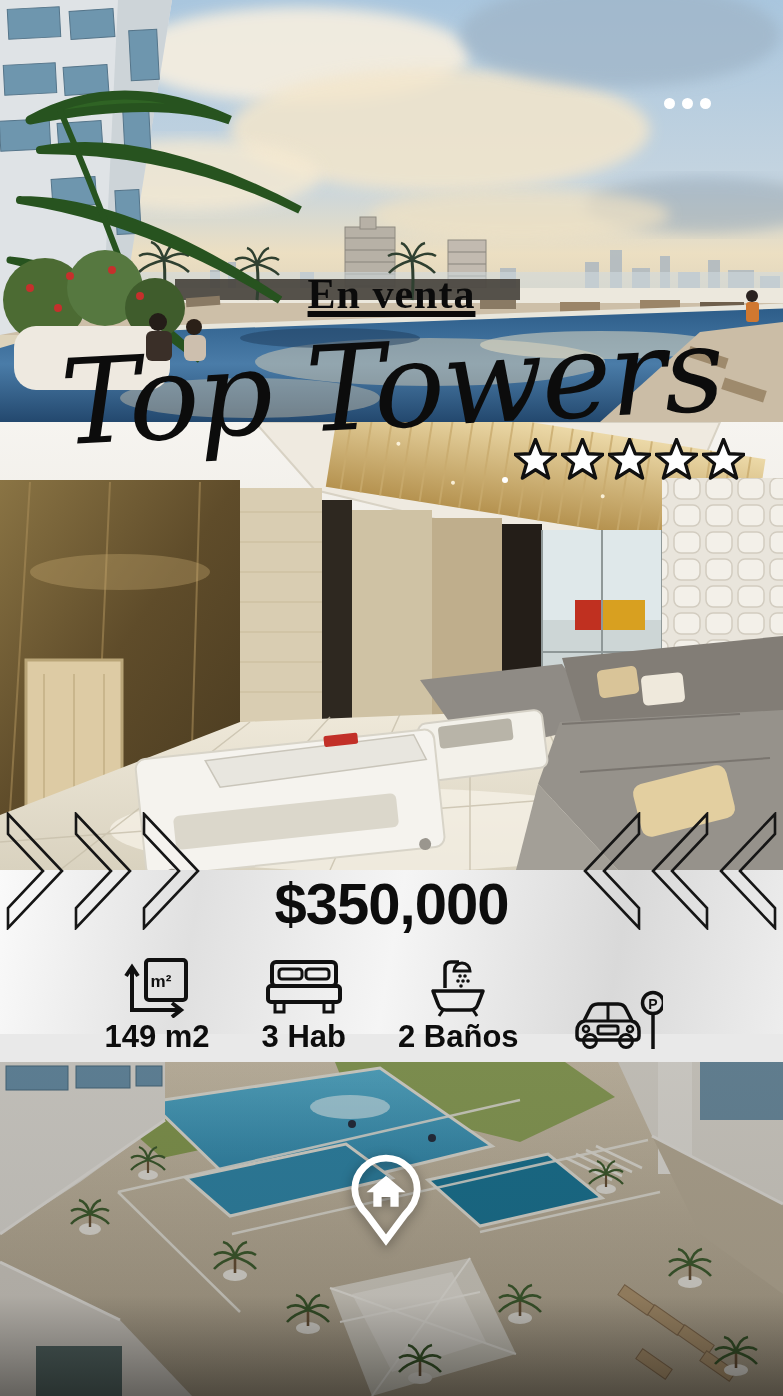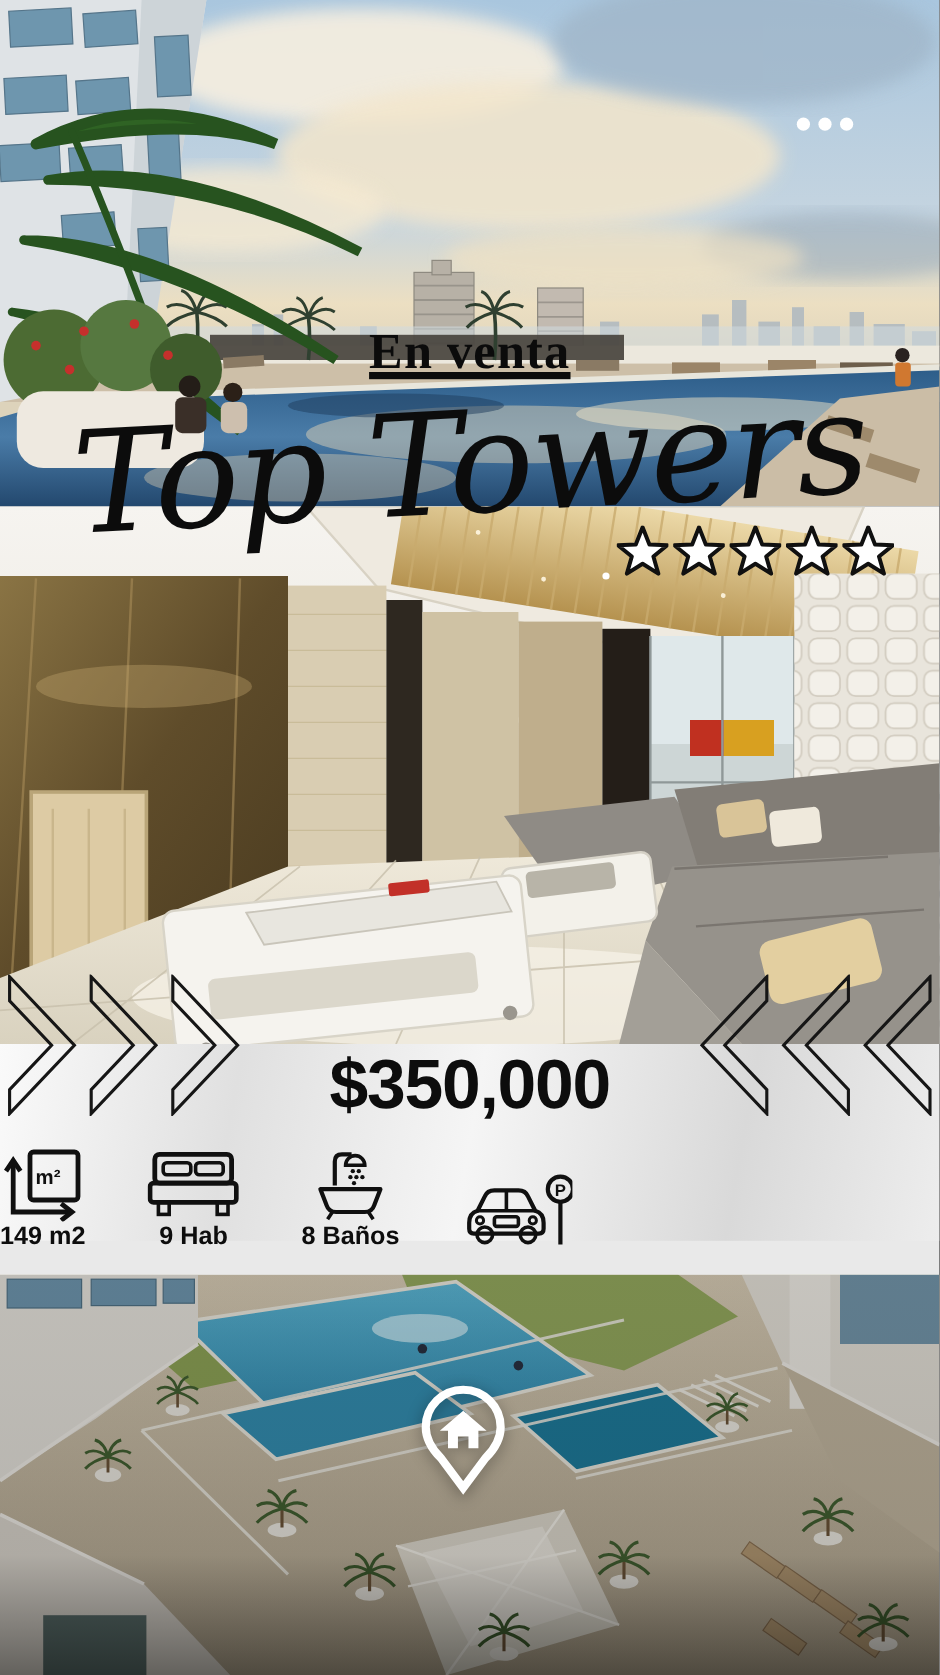--- a/index.html
+++ b/index.html
@@ -24,25 +24,25 @@
       font-family:"DejaVu Serif",serif;font-style:italic;font-size:118px;line-height:1.1;
       color:#0c0c0c;transform:rotate(-3deg);letter-spacing:-2px;white-space:nowrap;}
 
   .stars{position:absolute;left:514px;top:438px;display:flex;gap:4px;}
 
   
   .band{position:absolute;left:0;top:870px;width:783px;height:164px;
       background:linear-gradient(100deg,#fafafa 0%,#e0e0e0 25%,#f5f5f5 50%,#d9d9d9 78%,#ededed 100%);}
   .price{position:absolute;left:0;right:0;top:0;text-align:center;font-size:58px;font-weight:800;
       color:#0d0d0d;letter-spacing:-1px;}
-  .features{position:absolute;left:0;right:16px;top:80px;display:flex;
+  .features{position:absolute;left:0;right:16px;top:80px;display:flex;justify-content:center;
       align-items:flex-end;gap:52px;}
   .feature{display:flex;flex-direction:column;align-items:center;}
   .feature .ficon{height:68px;display:flex;align-items:flex-end;}
-  .feature .flabel{font-size:21px;font-weight:700;color:#0d0d0d;margin-top:1px;white-space:nowrap;}
+  .feature .flabel{font-size:31px;font-weight:700;color:#0d0d0d;margin-top:1px;white-space:nowrap;}
 
   .chev{position:absolute;top:812px;width:204px;height:118px;}
   .chev-left{left:6px;}
   .chev-right{left:573px;transform:scaleX(-1);}
 
   
   .pin{position:absolute;left:347px;top:1152px;filter:drop-shadow(0 3px 6px rgba(0,0,0,.35));}
   .location-label{position:absolute;left:0;right:0;top:1240px;text-align:center;color:#fff;
       font-size:47px;font-weight:800;font-style:italic;letter-spacing:.5px;
       text-shadow:0 2px 10px rgba(0,0,0,.45);}
@@ -326,41 +326,41 @@
         <span class="ficon">
           <svg width="76" height="60" viewBox="0 0 76 60" fill="none" stroke="#101010">
             <rect x="6" y="4" width="64" height="24" rx="4" stroke-width="4"></rect>
             <rect x="13" y="11" width="23" height="10" rx="3" stroke-width="3"></rect>
             <rect x="40" y="11" width="23" height="10" rx="3" stroke-width="3"></rect>
             <rect x="2" y="28" width="72" height="16" rx="3" stroke-width="4"></rect>
             <rect x="9" y="44" width="9" height="10" stroke-width="3"></rect>
             <rect x="58" y="44" width="9" height="10" stroke-width="3"></rect>
           </svg>
         </span>
-        <span class="flabel">9 Hab</span>
+        <span class="flabel">3 Hab</span>
       </div>
 
       <div class="feature">
         <span class="ficon">
           <svg width="66" height="62" viewBox="0 0 66 62" fill="none" stroke="#101010">
             <path d="M20 32 V12 Q20 6 26 6 H34" stroke-width="3.5"></path>
             <path d="M29 15 A 8 8 0 0 1 45 15 Z" stroke-width="3"></path>
             <g fill="#101010" stroke="none">
               <circle cx="35" cy="20" r="1.8"></circle>
                 <circle cx="40" cy="20" r="1.8"></circle>
               <circle cx="33" cy="25" r="1.8"></circle>
                 <circle cx="38" cy="25" r="1.8"></circle>
                 <circle cx="43" cy="25" r="1.8"></circle>
               <circle cx="36" cy="30" r="1.8"></circle>
             </g>
             <path d="M8 35 H58 L53 48 Q51 54 45 54 H21 Q15 54 13 48 Z" stroke-width="3.5" stroke-linejoin="round"></path>
             <path d="M18 54 L14 60 M48 54 L52 60" stroke-width="3"></path>
           </svg>
         </span>
-        <span class="flabel">8 Baños</span>
+        <span class="flabel">2 Baños</span>
       </div>
 
       <div class="feature">
         <span class="ficon">
           <svg width="92" height="66" viewBox="0 0 92 66" fill="none" stroke="#101010">
             <path d="M6 42 Q6 34 13 32 L19 20 Q21 15 27 15 H47 Q53 15 55 20 L61 32 Q68 34 68 42 V47 Q68 51 64 51 H10 Q6 51 6 47 Z" stroke-width="3.5" stroke-linejoin="round"></path>
             <path d="M13 32 H61 M37 15 V32" stroke-width="3"></path>
             <rect x="27" y="37" width="20" height="8" rx="2" stroke-width="3"></rect>
             <circle cx="15" cy="40" r="3" stroke-width="2.5"></circle>
               <circle cx="59" cy="40" r="3" stroke-width="2.5"></circle>

